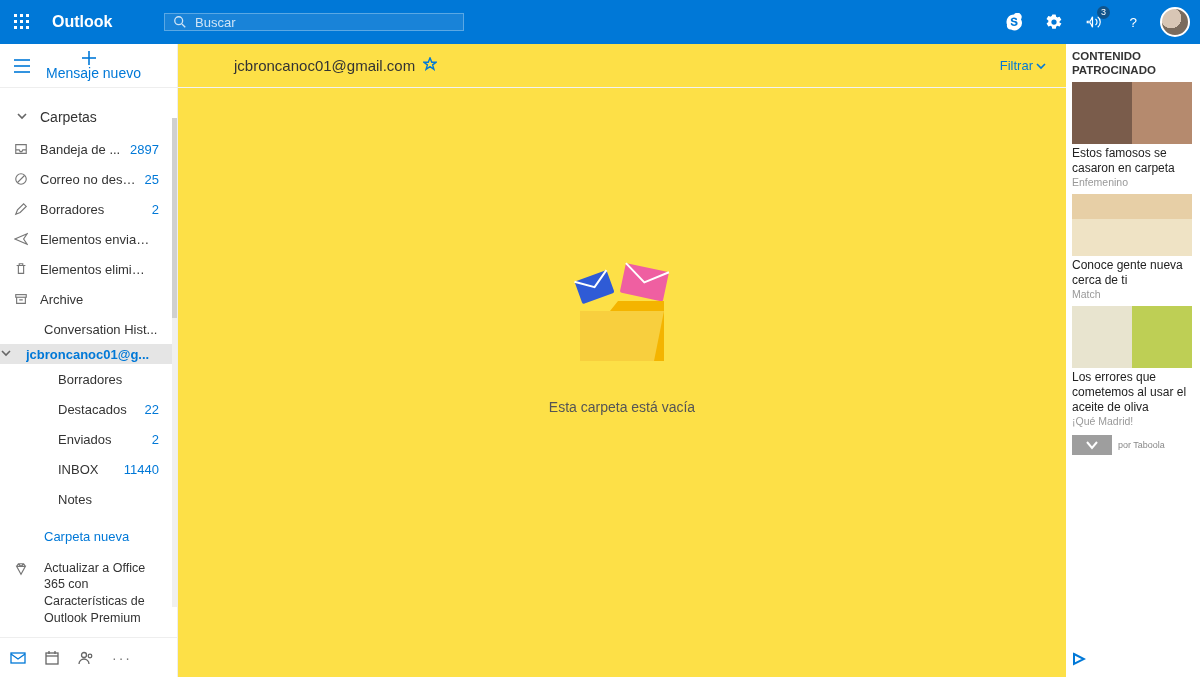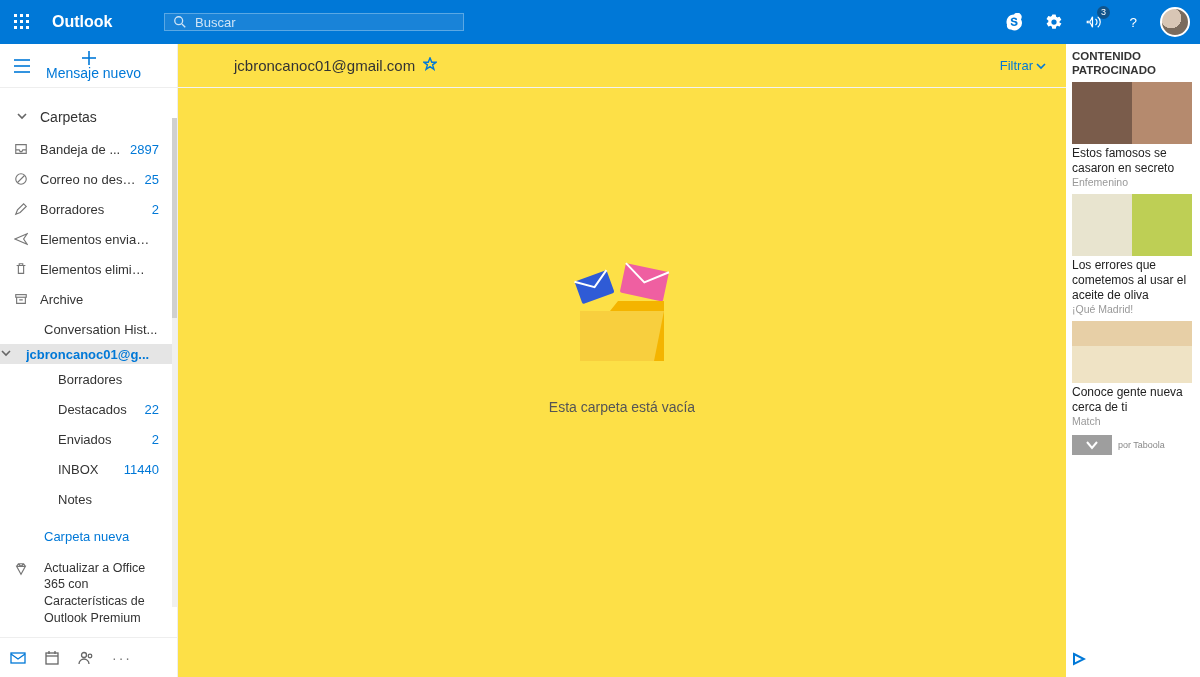--- a/index.html
+++ b/index.html
@@ -340,33 +340,33 @@
         </svg>
       </div>
       <div class="empty-text">Esta carpeta está vacía</div>
     </div>
   </div>
 
   <div class="right-col" style="padding:2px 6px 4px 6px;">
     <div class="spon-head">CONTENIDO PATROCINADO</div>
     <div class="ad a1">
       <div class="thumb"></div>
-      <div class="title">Estos famosos se casaron en secreto</div>
+      <div class="title">Estos famosos se casaron en carpeta</div>
       <div class="src">Enfemenino</div>
+    </div>
+    <div class="ad a3">
+      <div class="thumb"></div>
+      <div class="title">Conoce gente nueva cerca de ti</div>
+      <div class="src">Match</div>
     </div>
     <div class="ad a4">
       <div class="thumb"></div>
       <div class="title">Los errores que cometemos al usar el aceite de oliva</div>
       <div class="src">¡Qué Madrid!</div>
     </div>
-    <div class="ad a3">
-      <div class="thumb"></div>
-      <div class="title">Conoce gente nueva cerca de ti</div>
-      <div class="src">Match</div>
-    </div>
     <div class="taboola-row">
       <div class="taboola-btn">
         <svg viewBox="0 0 14 14">
             <polyline points="2,4 7,10 12,4"></polyline>
           </svg>
       </div>
       <span class="taboola-txt">por Taboola</span>
     </div>
     <div class="adchoices">
       <svg viewBox="0 0 14 14">

